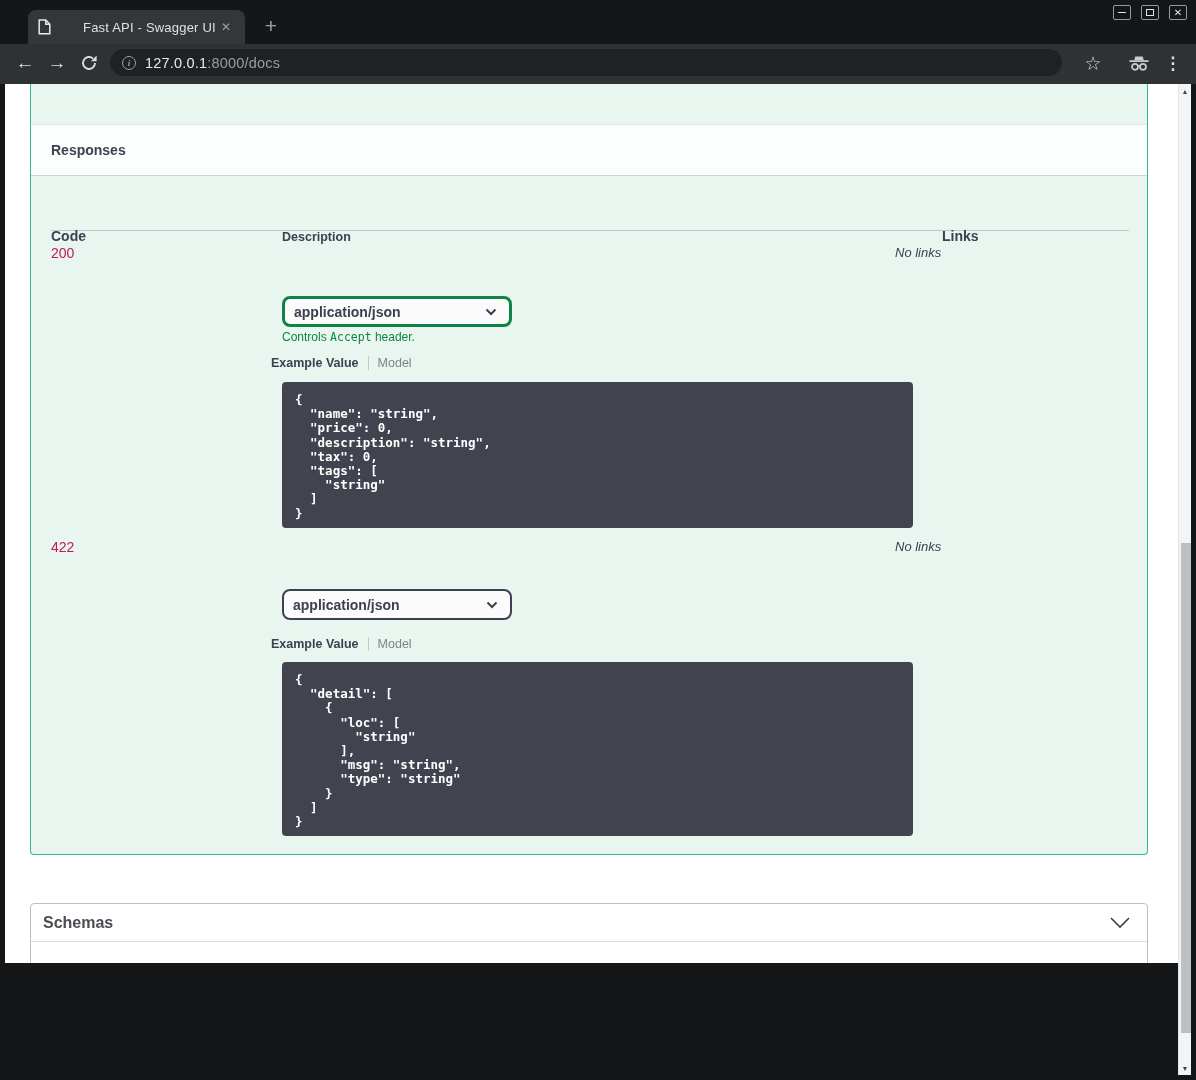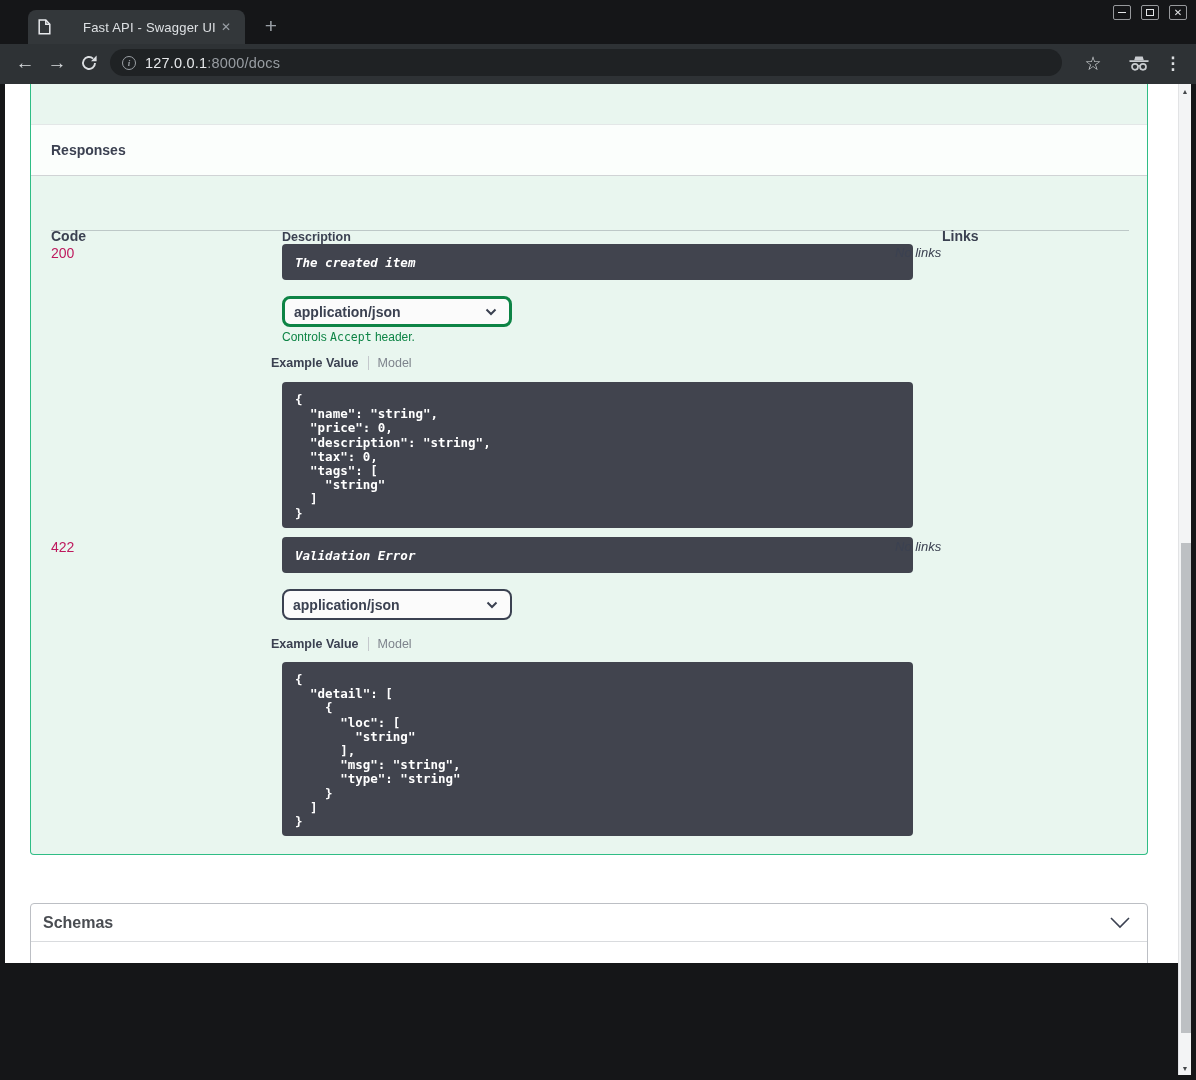--- a/index.html
+++ b/index.html
@@ -166,23 +166,20 @@
       <span class="resp-title">Responses</span>
     </div>
 
     <span class="th" style="left:20px; top:120px; font-size:14px;">Code</span>
     <span class="th" style="left:251px; top:122px;">Description</span>
     <span class="th" style="left:911px; top:120px; font-size:14px;">Links</span>
     <div class="th-rule"></div>
 
     <span class="code-cell" style="top:161px;">200</span>
 
-    <div class="desc-box" style="top:160px;">
-      <span>The created item</span>
-    </div>
 
     <div class="mt-select mt-accept" style="top:212px;">
       <span class="mt-label">application/json</span>
       <span class="mt-chev">
         <svg width="12" height="8" viewBox="0 0 12 8">
             <polyline points="1.5,1.5 6,6 10.5,1.5" fill="none" stroke="#3b4151" stroke-width="2"></polyline>
           </svg>
       </span>
     </div>
 
@@ -203,23 +200,20 @@
   "tags": [
     "string"
   ]
 }</pre>
     </div>
 
     <span class="links-cell" style="top:161px;">No links</span>
 
     <span class="code-cell" style="top:455px;">422</span>
 
-    <div class="desc-box" style="top:453px;">
-      <span>Validation Error</span>
-    </div>
 
     <div class="mt-select mt-plain" style="top:505px;">
       <span class="mt-label">application/json</span>
       <span class="mt-chev">
         <svg width="12" height="8" viewBox="0 0 12 8">
             <polyline points="1.5,1.5 6,6 10.5,1.5" fill="none" stroke="#3b4151" stroke-width="2"></polyline>
           </svg>
       </span>
     </div>
 

